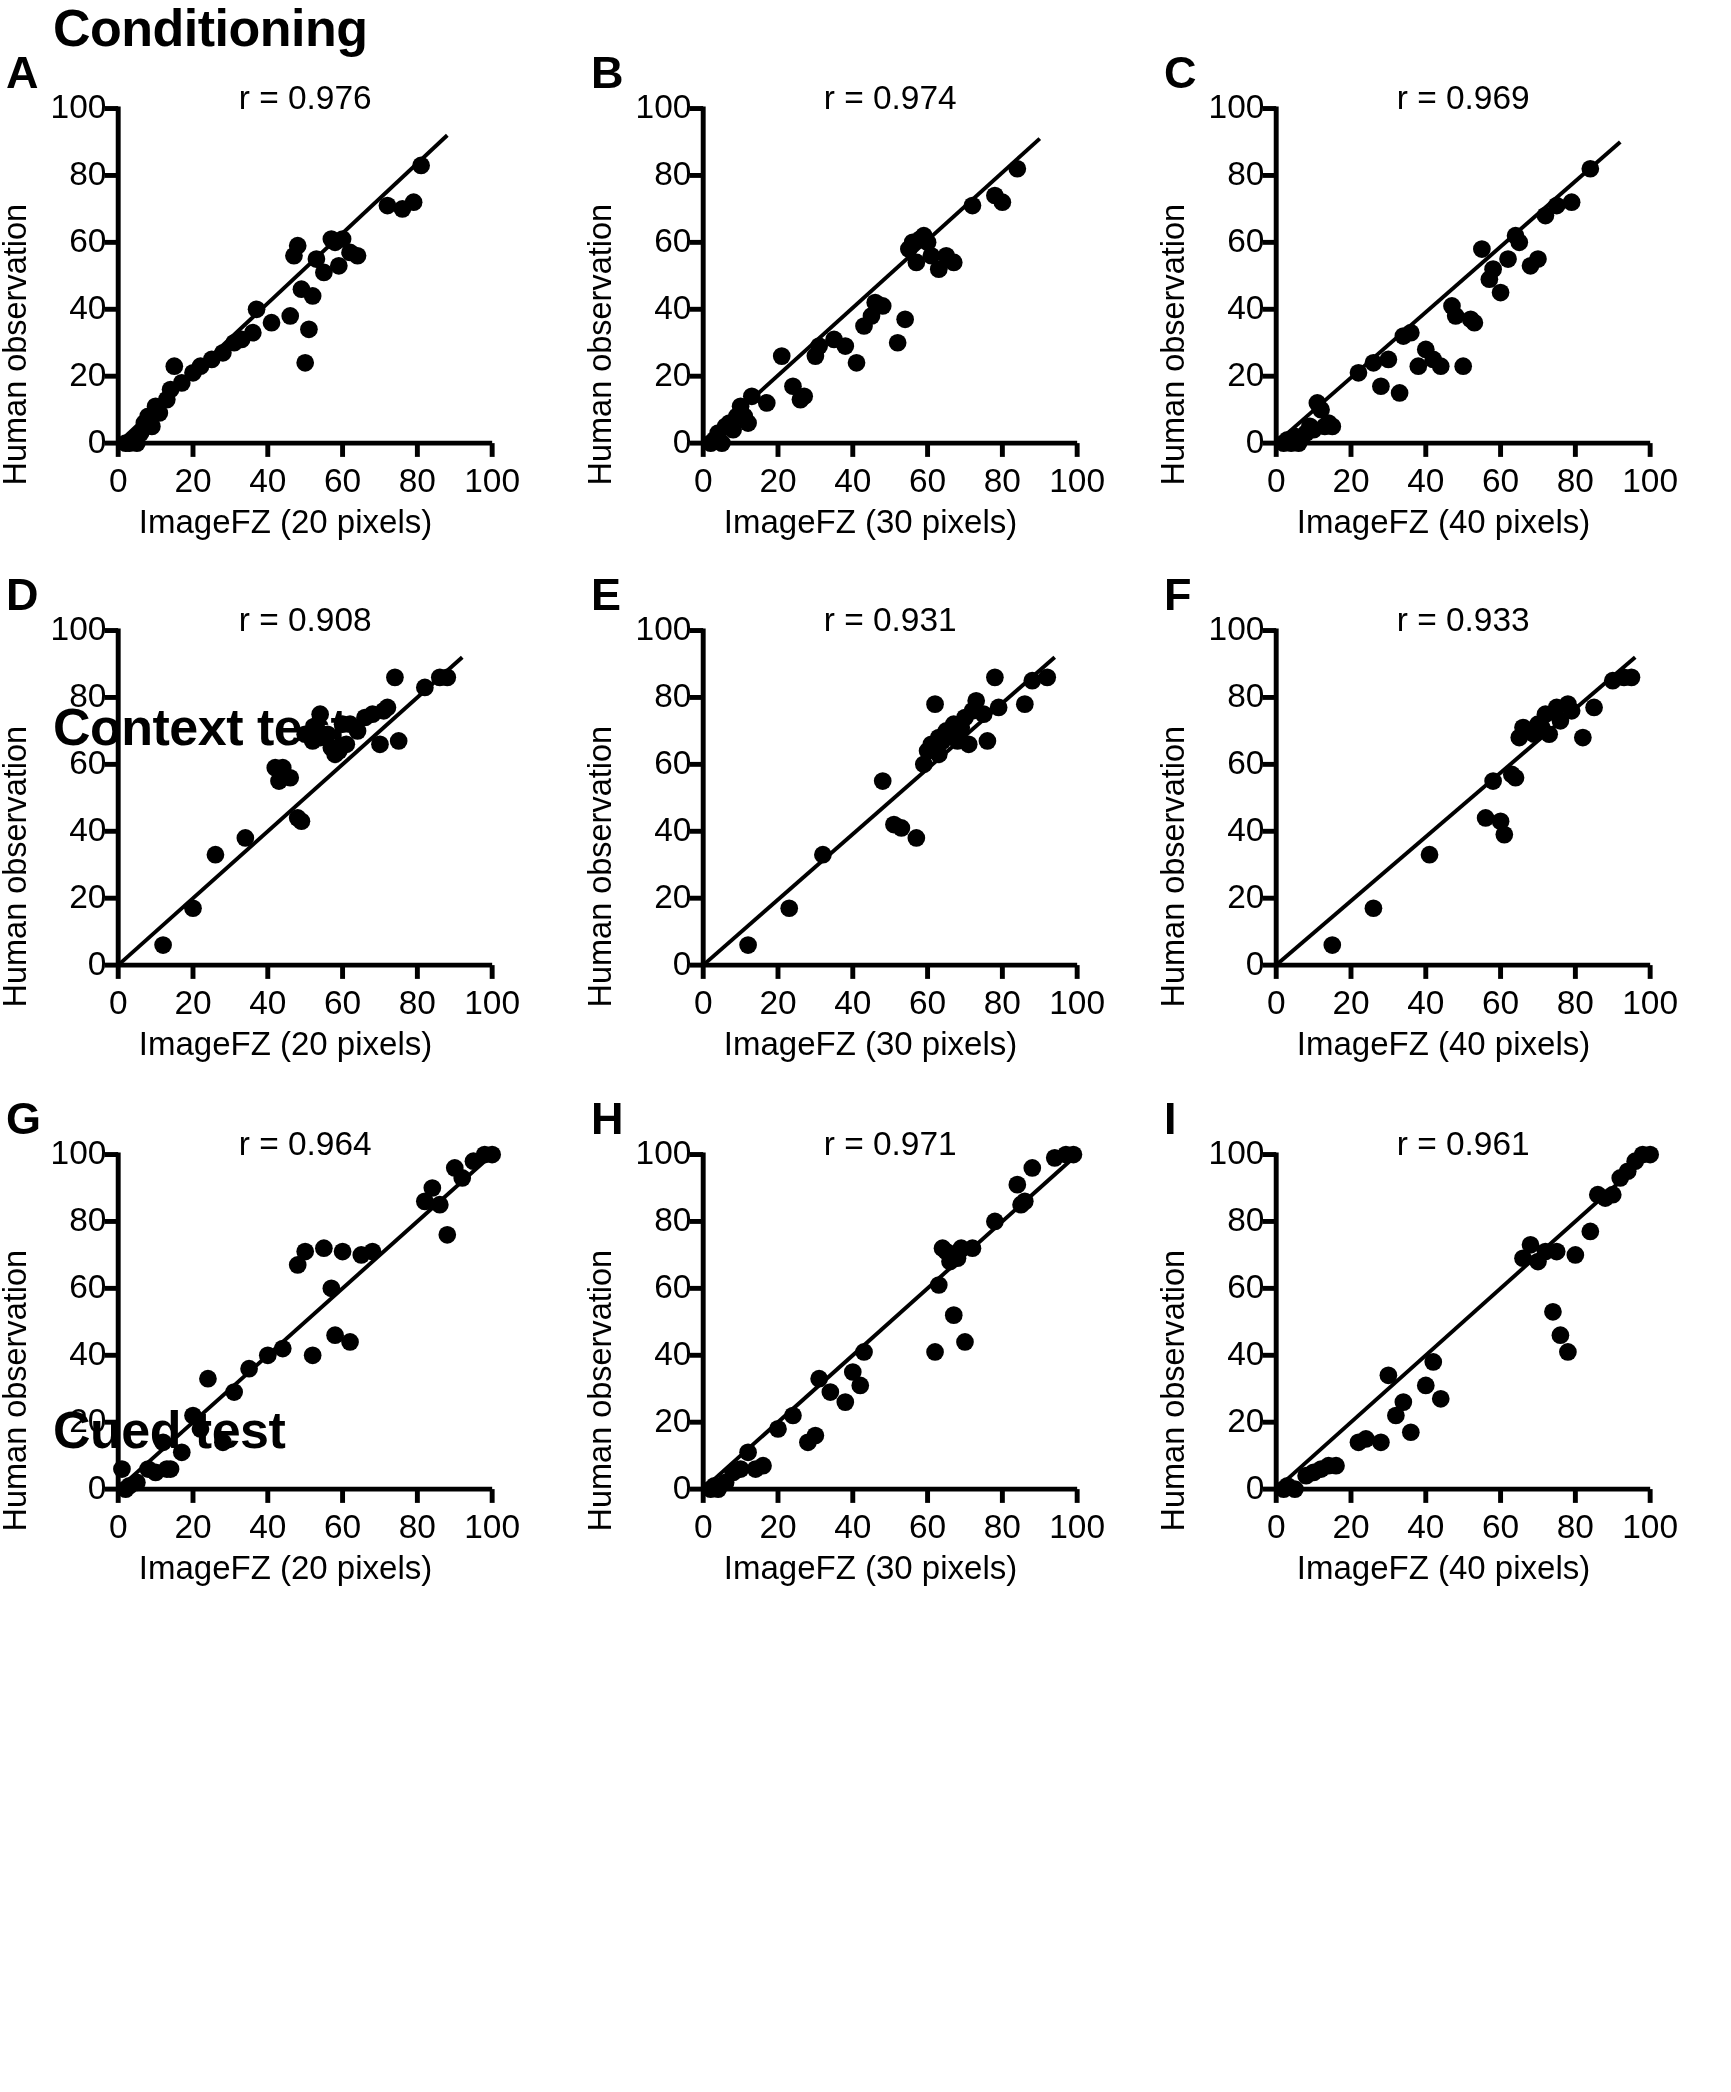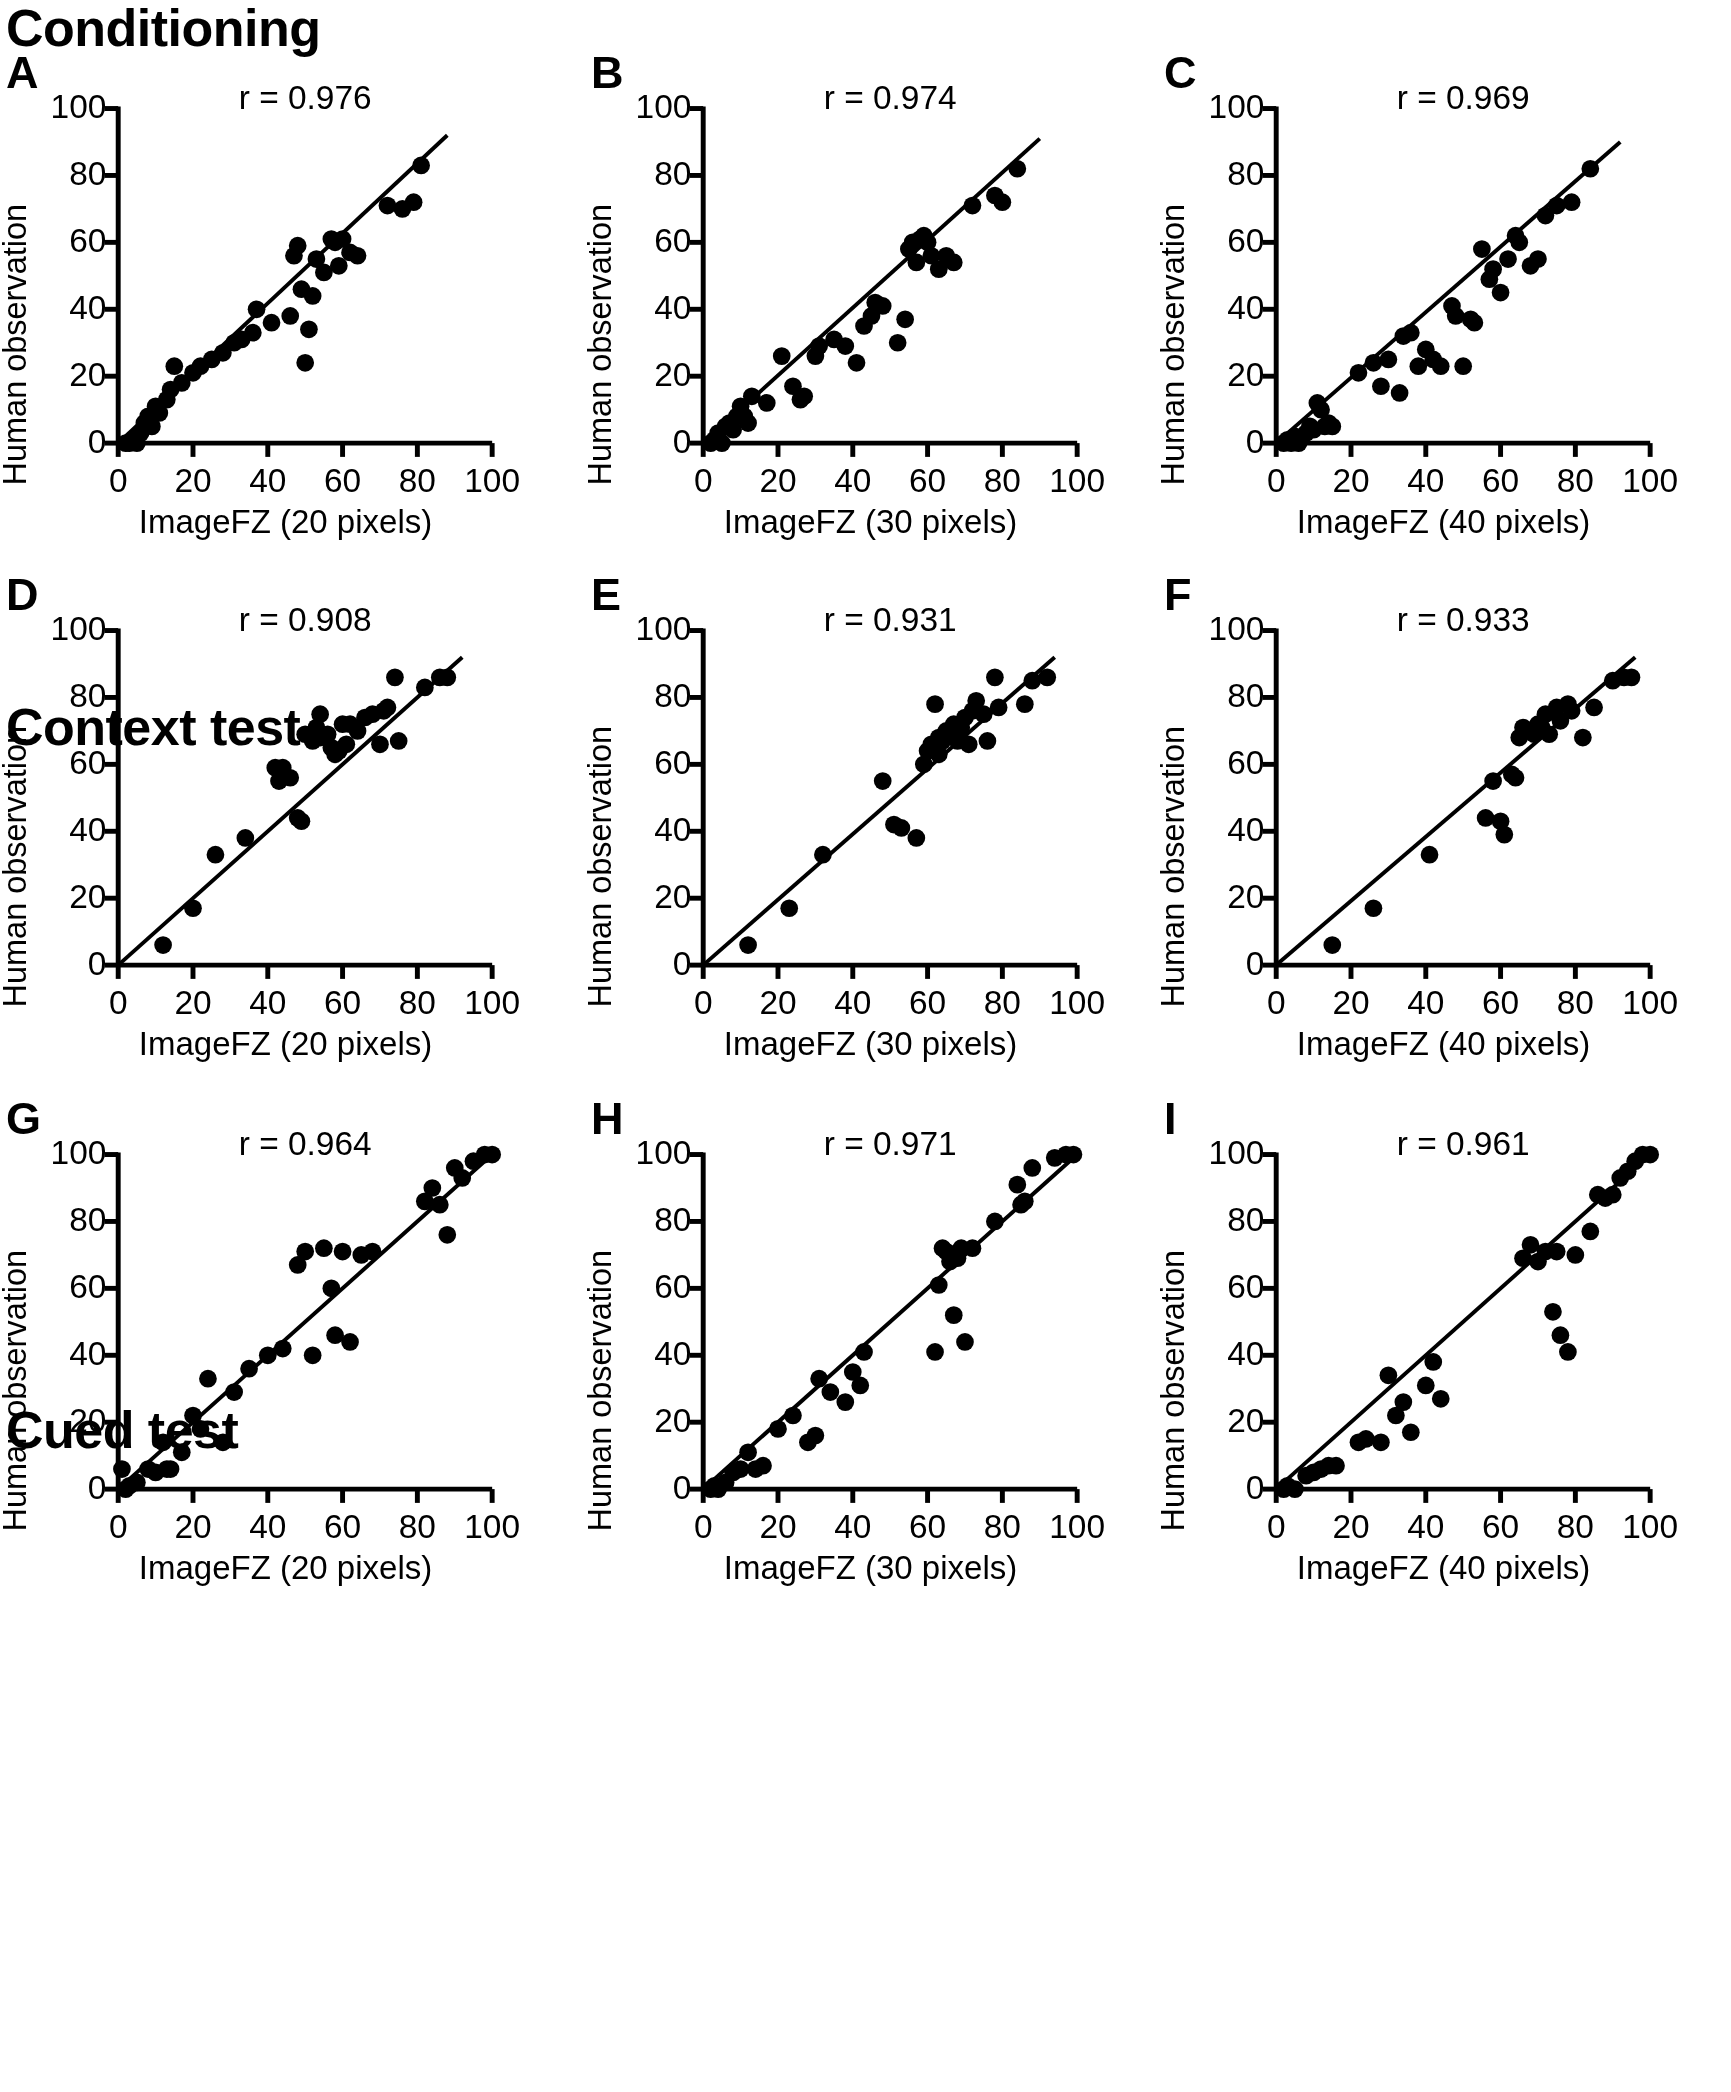--- a/index.html
+++ b/index.html
@@ -1,19 +1,19 @@
 <!DOCTYPE html>
 <html><head>
 <meta charset="utf-8">
 <style>
   html,body{margin:0;padding:0;background:#ffffff;}
   body{width:1732px;height:2092px;font-family:"Liberation Sans",sans-serif;color:#000;}
   .page{position:relative;width:1732px;height:2092px;}
   .section-title{
-    font-size:52px;font-weight:bold;letter-spacing:-0.5px;line-height:1;
+    font-size:52px;font-weight:bold;letter-spacing:-0.5px;line-height:1;margin-left:47px;
   }
   .panel-letter{
     position:absolute;font-size:45px;font-weight:bold;left:0;top:0;
   }
   svg{display:block;}
   .rlabel{font-size:34px;font-family:"Liberation Sans",sans-serif;}
   .axis-num{font-size:34px;font-family:"Liberation Sans",sans-serif;}
   .axis-title{font-size:33px;font-family:"Liberation Sans",sans-serif;}
 </style>
 </head>

